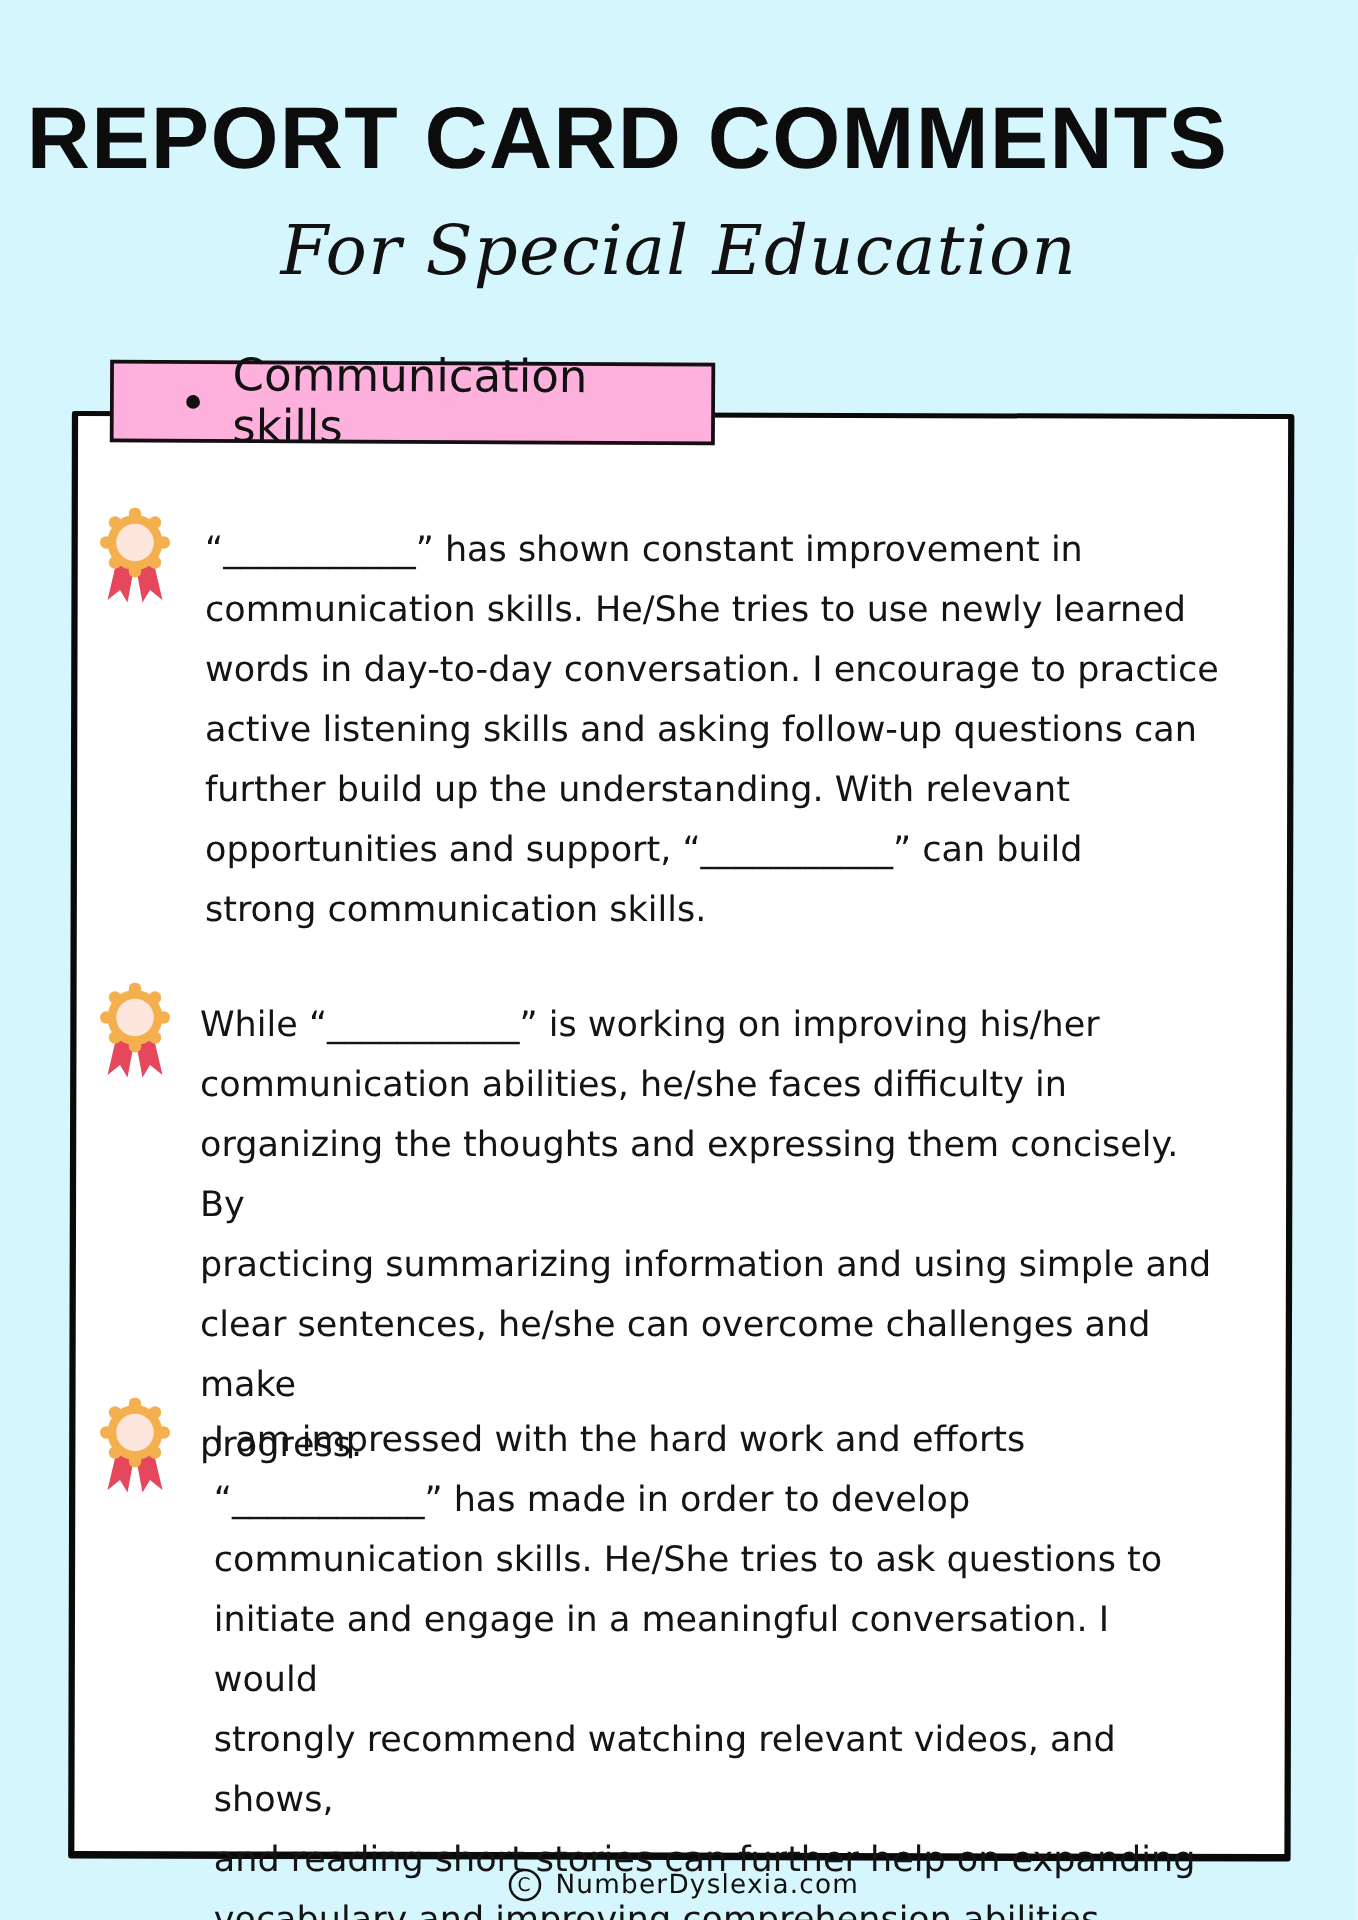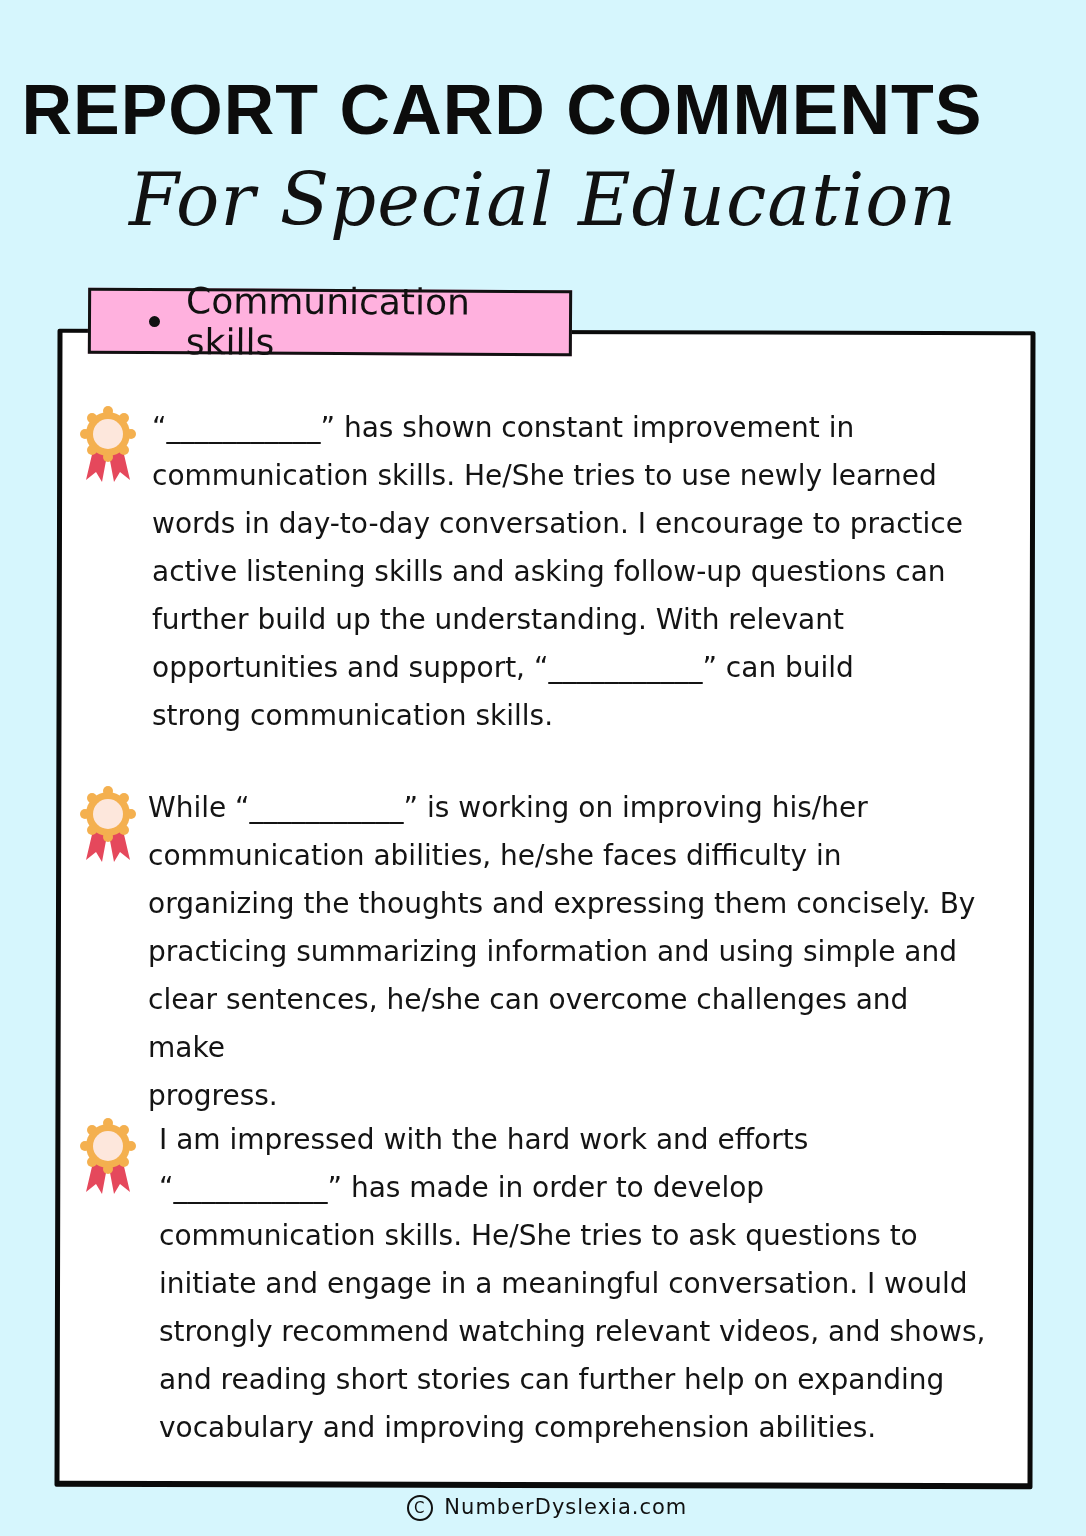--- a/index.html
+++ b/index.html
@@ -16,21 +16,21 @@
       font-family: "Liberation Sans", sans-serif;
       font-weight: 700; font-size: 70px; letter-spacing: 1px;
       color: #0c0c0c;
       line-height: 80px;
     }
     .subtitle {
       position: absolute; left: 0; top: 150px; width: 1086px;
       text-align: center;
       font-family: "DejaVu Serif", serif;
       font-style: italic; font-weight: 300;
-      font-size: 72px; line-height: 100px;
+      font-size: 55px; line-height: 100px;
       color: #111;
       letter-spacing: 1px;
     }
     .card {
       position: absolute; left: 56px; top: 330px;
       width: 968px; height: 1148px;
       background: #ffffff;
       border: 5px solid #0a0a0a;
       border-top-width: 4px;
       border-bottom-width: 6px;
@@ -54,21 +54,21 @@
       width: 11px; height: 11px; border-radius: 50%;
       background: #111; margin-right: 26px; flex: none;
     }
     .comment {
       position: absolute; left: 80px; width: 910px;
     }
     .comment .ribbon {
       position: absolute; left: 0; top: 4px; width: 56px; height: 80px;
     }
     .comment p {
-      margin: 0; position: absolute;
+      margin: 12px; position: absolute;
       font-family: "DejaVu Sans", sans-serif;
       font-size: 28px; line-height: 48px;
       color: #141414;
       white-space: pre-line;
     }
     .footer {
       position: absolute; left: 4px; top: 1495px; width: 1086px;
       text-align: center;
       font-family: "DejaVu Sans", sans-serif;
       font-size: 21px; letter-spacing: 1px; color: #111;

